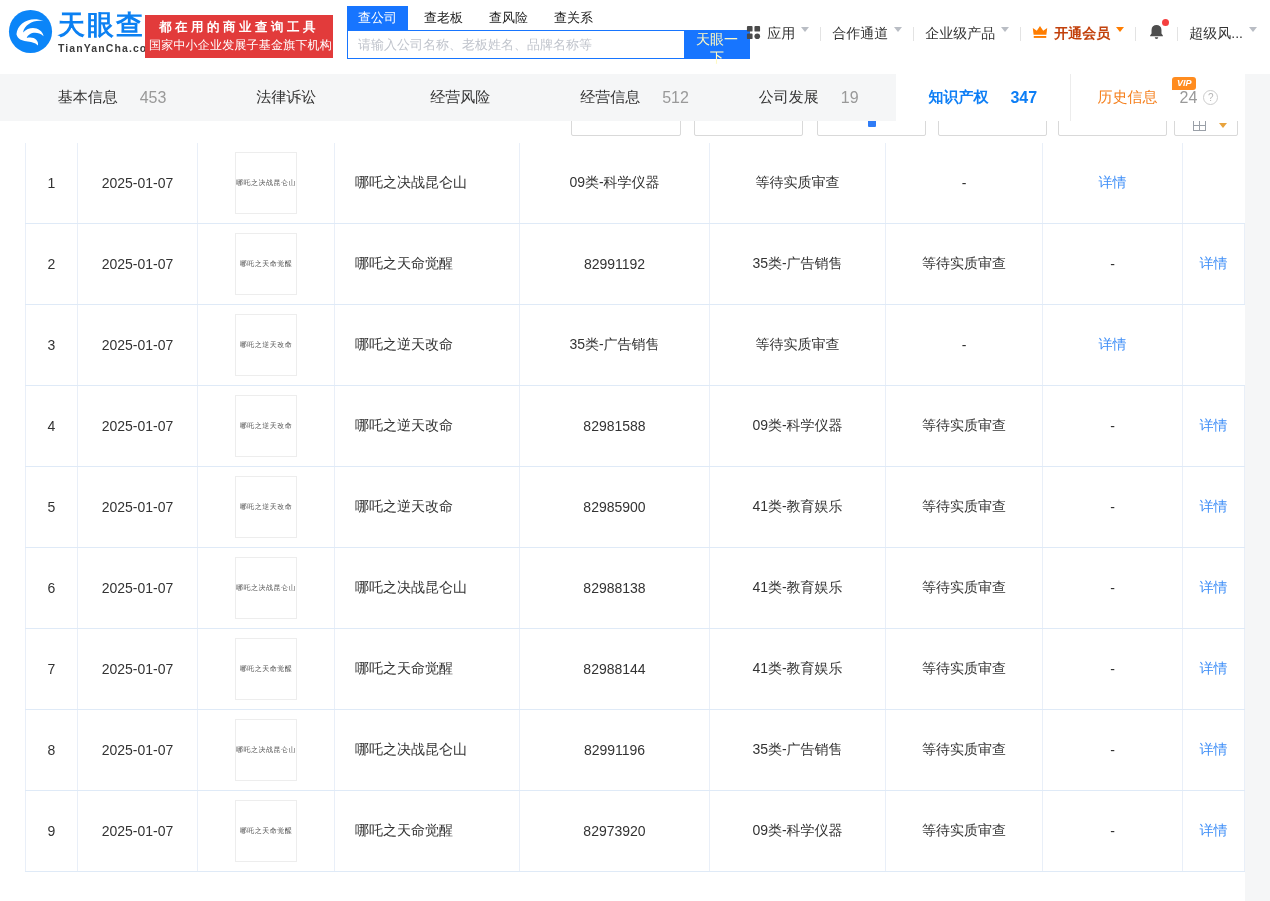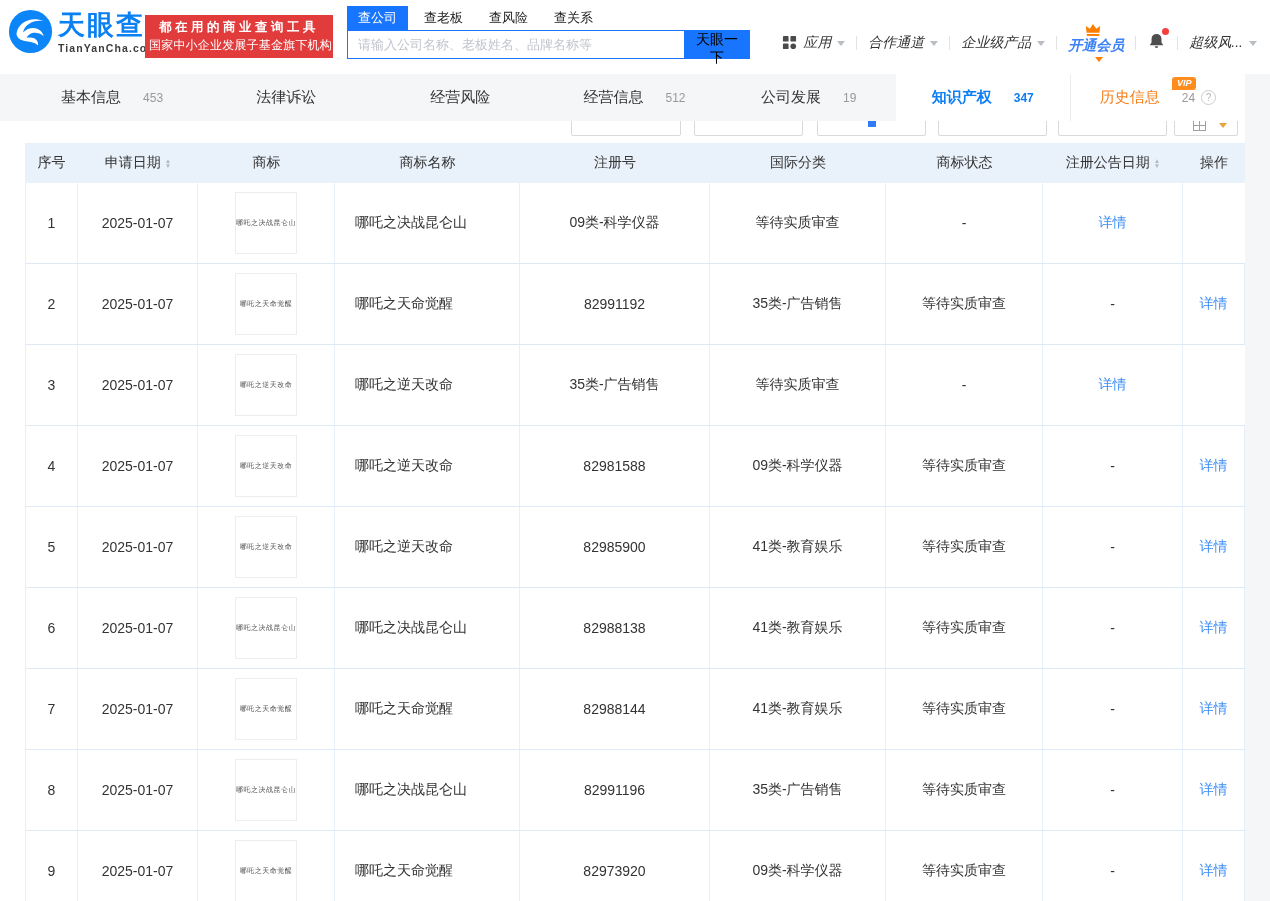--- a/index.html
+++ b/index.html
@@ -24,39 +24,39 @@
   .red-badge .l2 { font-size:12px; letter-spacing:0.2px; white-space:nowrap; margin-top:1px; }
 
   .search { position:absolute; left:347px; top:6px; width:403px; }
   .search-tabs { display:flex; align-items:center; height:24px; }
   .stab { font-size:13px; color:#222; margin-right:26px; cursor:pointer; }
   .stab.active { background:#1775ff; color:#fff; padding:3px 11px; margin-right:16px; }
   .search-box { display:flex; height:29px; margin-top:0; }
   .search-input { flex:1; border:1px solid #1775ff; border-right:none; padding:0 10px; font-size:13px;
     outline:none; height:29px; font-family:inherit; }
   .search-input::placeholder { color:#c0c4cc; }
-  .search-btn { width:66px; background:#1775ff; color:#000000; border:none; font-size:14px; cursor:pointer; font-family:inherit; }
+  .search-btn { width:66px; background:#1775ff; color:#fef9c3; border:none; font-size:14px; cursor:pointer; font-family:inherit; }
 
   .topnav { position:absolute; right:2px; top:23px; display:flex; align-items:center; font-size:14px; }
-  .nav-item { display:flex; align-items:center; padding:0 11px; cursor:pointer; white-space:nowrap; color:#333;font-style:italic; }
+  .nav-item { display:flex; padding:0 11px; cursor:pointer; white-space:nowrap; color:#333; }
   .nav-item .ic { margin-right:6px; display:flex; }
   .nav-sep { width:1px; height:14px; background:#e3e3e3; }
   .caret { width:0; height:0; border-left:4px solid transparent; border-right:4px solid transparent;
     border-top:5px solid #b9bdc4; margin-left:6px; margin-top:2px; }
-  .nav-vip { color:#3b82f6; font-weight:bold;flex-direction:column; }
+  .nav-vip { color:#c2410c; font-weight:bold; }
   .nav-vip .caret { border-top-color:#ff7d00; }
   .bell-wrap { position:relative; padding:0 12px; cursor:pointer; display:flex; }
   .bell-dot { position:absolute; top:-4px; right:8px; width:7px; height:7px; border-radius:50%; background:#f53f3f; }
 
   
   .band { position:absolute; top:74px; left:0; width:1270px; height:47px; background:#f5f6f7; z-index:4; }
   .tabs { position:absolute; left:25px; top:74px; width:1220px; height:47px; display:flex; z-index:5; }
   .tab { flex:1; display:flex; align-items:center; justify-content:center; font-size:15px; color:#333;
     cursor:pointer; position:relative; }
-  .tab .count { font-size:12px; color:#999; margin-left:22px; }
+  .tab .count { font-size:16px; color:#999; margin-left:22px; }
   .tab.active { background:#fff; color:#0d7ef5; font-weight:bold; }
   .tab.active .count { color:#0d7ef5; font-weight:bold; }
   .tab.history { background:#fff; color:#f57f1c; border-left:1px solid #ececec; }
   .tab.history .count { color:#999; font-weight:normal; }
   .vip-badge { position:absolute; top:3px; left:calc(50% + 14px); background:#ff8c1f; color:#fff;
     font-size:9px; font-style:italic; font-weight:bold; padding:1px 5px 2px; border-radius:3px 3px 3px 0; line-height:10px; }
   .help-icon { width:15px; height:15px; border-radius:50%; border:1px solid #cccccc; color:#b5b5b5;
     font-size:10px; line-height:13px; text-align:center; margin-left:6px; }
 
   
@@ -229,37 +229,20 @@
     <svg width="13" height="11" viewBox="0 0 13 11">
       <rect x="0.5" y="0.5" width="12" height="10" fill="none" stroke="#9aa0a8"></rect>
       <line x1="0.5" y1="5.5" x2="12.5" y2="5.5" stroke="#9aa0a8"></line>
       <line x1="6.5" y1="0.5" x2="6.5" y2="10.5" stroke="#9aa0a8"></line>
     </svg>
   </span>
   <span class="mini-caret"></span>
 </div>
 
 <div class="table">
-  <div class="thead">
-    <div class="th">序号</div>
-    <div class="th sortable">
-      <span>申请日期</span>
-      <span class="sort"></span>
-    </div>
-    <div class="th">商标</div>
-    <div class="th">商标名称</div>
-    <div class="th">注册号</div>
-    <div class="th">国际分类</div>
-    <div class="th">商标状态</div>
-    <div class="th sortable">
-      <span>注册公告日期</span>
-      <span class="sort"></span>
-    </div>
-    <div class="th">操作</div>
-  </div>
 
   <div class="tbody">
 
       <div class="trow">
         <div class="td">1</div>
         <div class="td">2025-01-07</div>
         <div class="td">
           <span class="mark-box">哪吒之决战昆仑山</span>
         </div>
         <div class="td name">哪吒之决战昆仑山</div>

